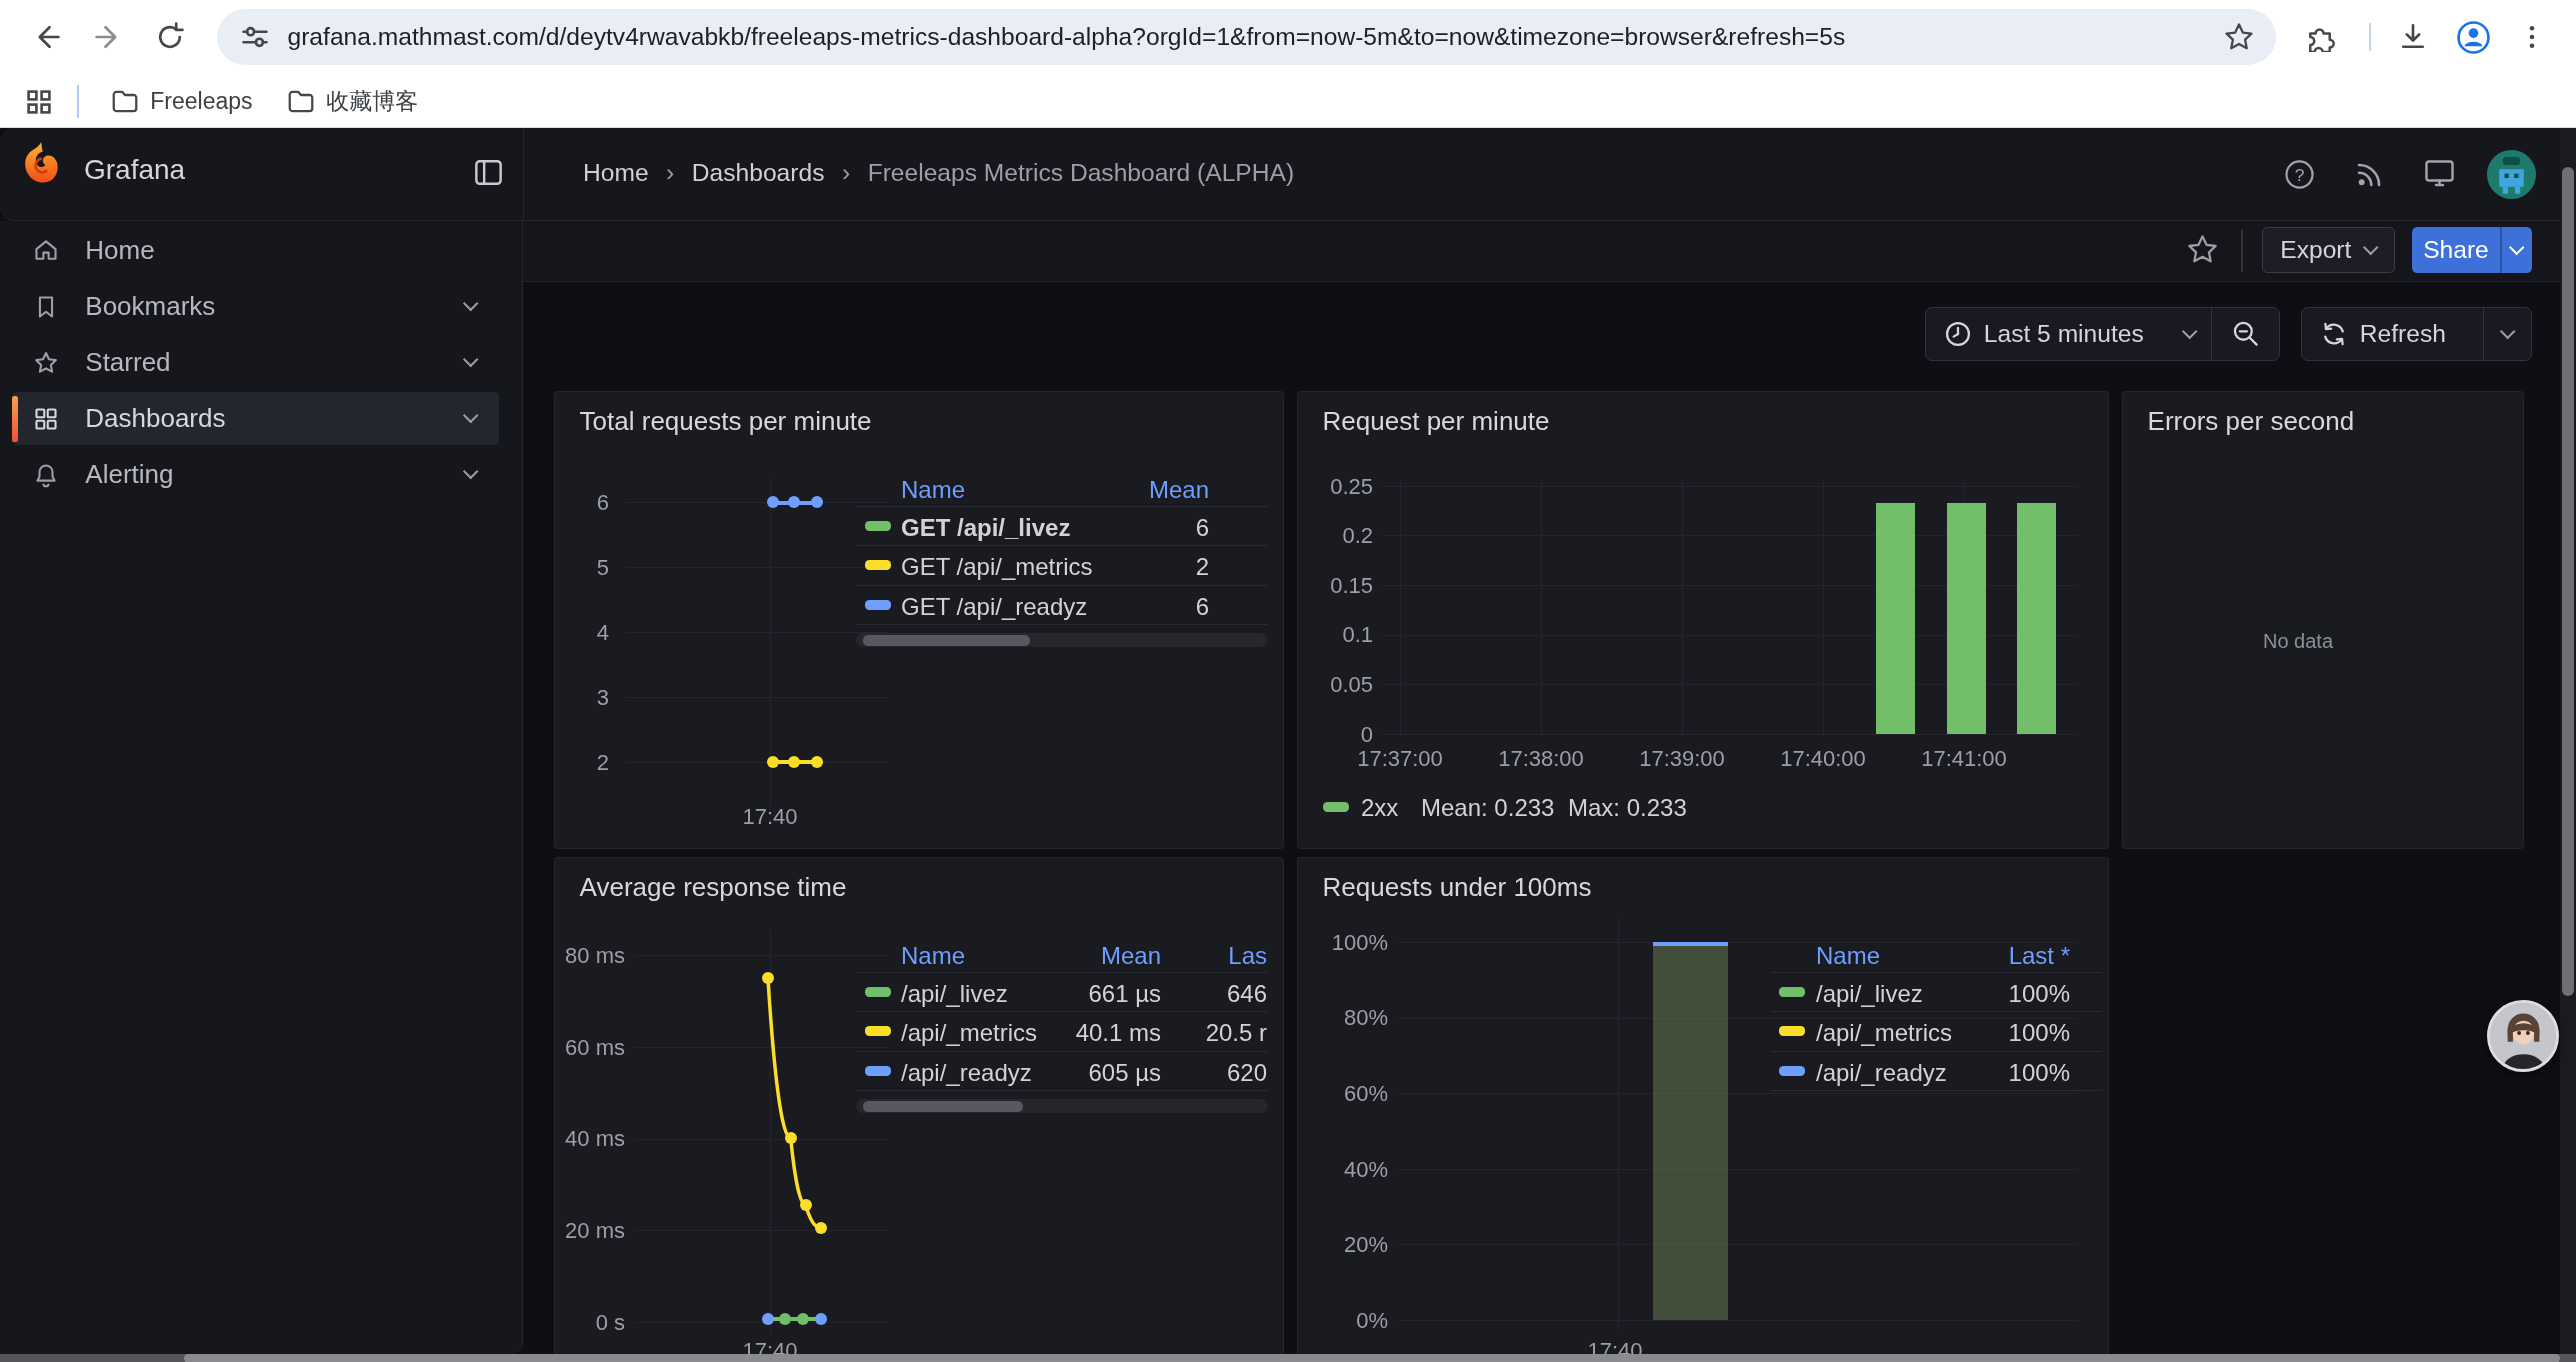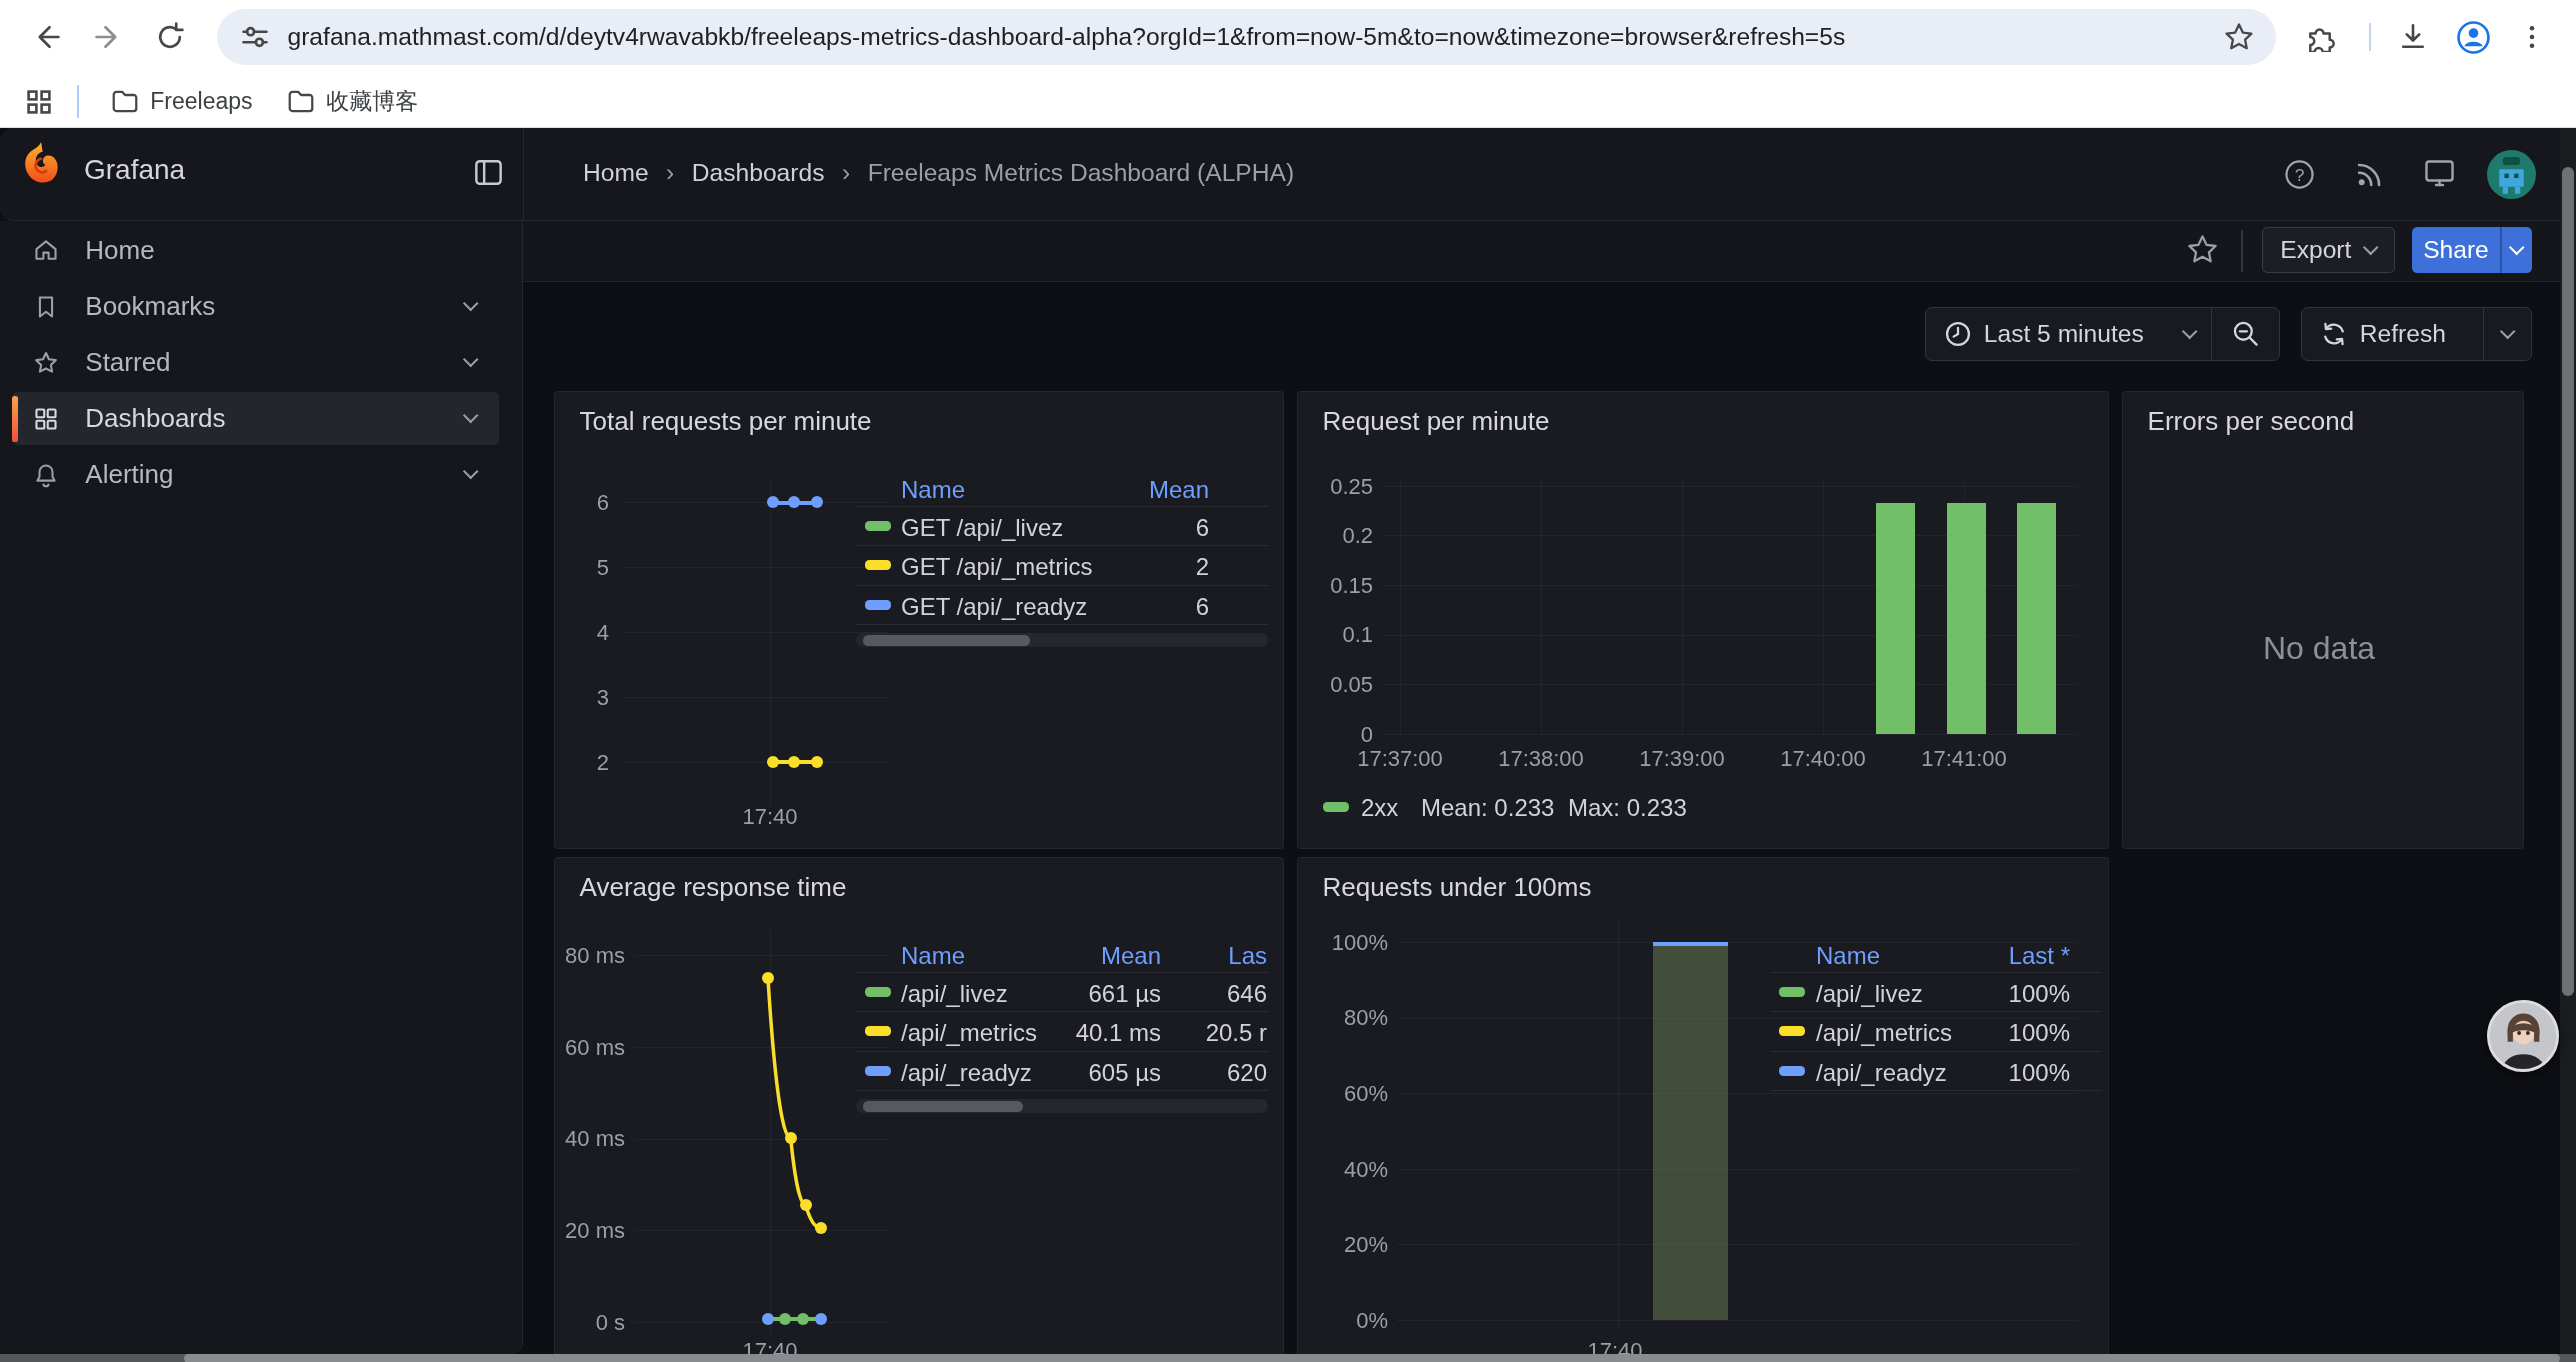--- a/index.html
+++ b/index.html
@@ -47,21 +47,21 @@
   .tick   { position:absolute; font-size:22px; color:#9d9ea6; }
   .tick.r { text-align:right; }
   .tick.c { text-align:center; }
   .dot { position:absolute; border-radius:50%; }
   .lgd-hdr { position:absolute; font-size:24px; color:#6e9fff; font-weight:500; }
   .lgd-txt { position:absolute; font-size:24px; color:#d2d3d8; white-space:nowrap; }
   .lgd-div { position:absolute; height:0.9px; background:#2a2b32; }
   .swatch  { position:absolute; width:26px; height:9.6px; border-radius:4.4px; }
   .hscroll-track { position:absolute; height:14px; border-radius:7px; background:#26272d; }
   .hscroll-thumb { position:absolute; height:10.5px; top:1.8px; border-radius:5.3px; background:#585960; }
-  .nodata { position:absolute; font-size:32px; color:#8e9097; }
+  .nodata { position:absolute; font-size:20px; color:#8e9097; }
 
   svg { display:block; }
 </style>
 </head>
 <body>
 
 <div class="abs toolbar">
   <div class="abs nav-ic" style="left:23px;top:14px;">
     <svg width="32" height="32" viewBox="0 0 36 36">
         <path d="M22 7 L11 18 L22 29 M11 18 H32" stroke="#474747" stroke-width="3" fill="none" stroke-linecap="round" stroke-linejoin="round"></path>
@@ -338,21 +338,21 @@
     <div class="dot" style="left: 233px; top: 104px; width: 12.3px; height: 12.3px; background: rgb(110, 159, 255);"></div>
     <div class="dot" style="left: 256px; top: 104px; width: 12.3px; height: 12.3px; background: rgb(110, 159, 255);"></div>
     <div style="position: absolute; left: 218px; top: 368px; width: 44px; height: 3.5px; background: rgb(250, 222, 42); border-radius: 1.8px;"></div>
     <div class="dot" style="left: 212px; top: 364px; width: 12.3px; height: 12.3px; background: rgb(250, 222, 42);"></div>
     <div class="dot" style="left: 233px; top: 364px; width: 12.3px; height: 12.3px; background: rgb(250, 222, 42);"></div>
     <div class="dot" style="left: 256px; top: 364px; width: 12.3px; height: 12.3px; background: rgb(250, 222, 42);"></div>
     <div class="lgd-hdr" style="left: 346px; top: 84px;">Name</div>
     <div class="lgd-hdr" style="left: 479px; width: 175px; top: 84px; text-align: right;">Mean</div>
     <div class="lgd-div" style="left: 301px; width: 412px; top: 114px;"></div>
     <div class="swatch" style="left: 310px; top: 129px; background: rgb(115, 191, 105);"></div>
-    <div class="lgd-txt" style="left: 346px; top: 122px;">GET /api/_livez</div>
+    <div class="lgd-txt" style="left: 346px; top: 122px; font-weight: bold;">GET /api/_livez</div>
     <div class="lgd-txt" style="left: 479px; width: 175px; top: 122px; text-align: right;">6</div>
     <div class="lgd-div" style="left: 301px; width: 412px; top: 153px;"></div>
     <div class="swatch" style="left: 310px; top: 168px; background: rgb(250, 222, 42);"></div>
     <div class="lgd-txt" style="left: 346px; top: 161px;">GET /api/_metrics</div>
     <div class="lgd-txt" style="left: 479px; width: 175px; top: 161px; text-align: right;">2</div>
     <div class="lgd-div" style="left: 301px; width: 412px; top: 193px;"></div>
     <div class="swatch" style="left: 310px; top: 208px; background: rgb(110, 159, 255);"></div>
     <div class="lgd-txt" style="left: 346px; top: 201px;">GET /api/_readyz</div>
     <div class="lgd-txt" style="left: 479px; width: 175px; top: 201px; text-align: right;">6</div>
     <div class="lgd-div" style="left: 301px; width: 412px; top: 232px;"></div>

